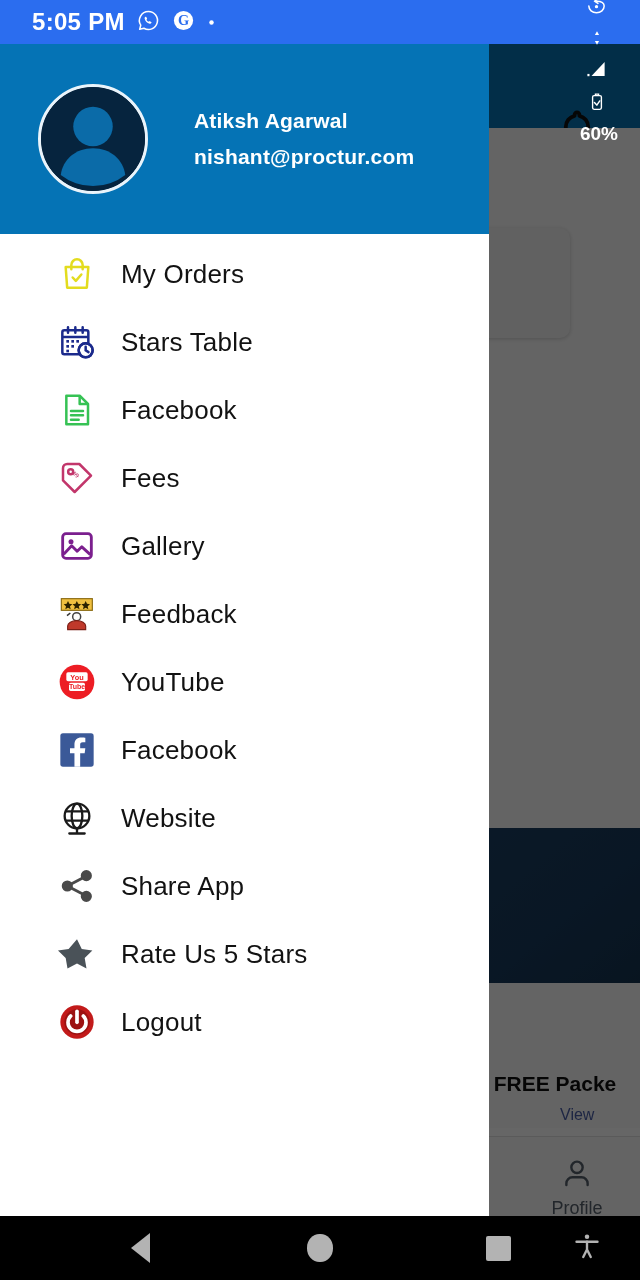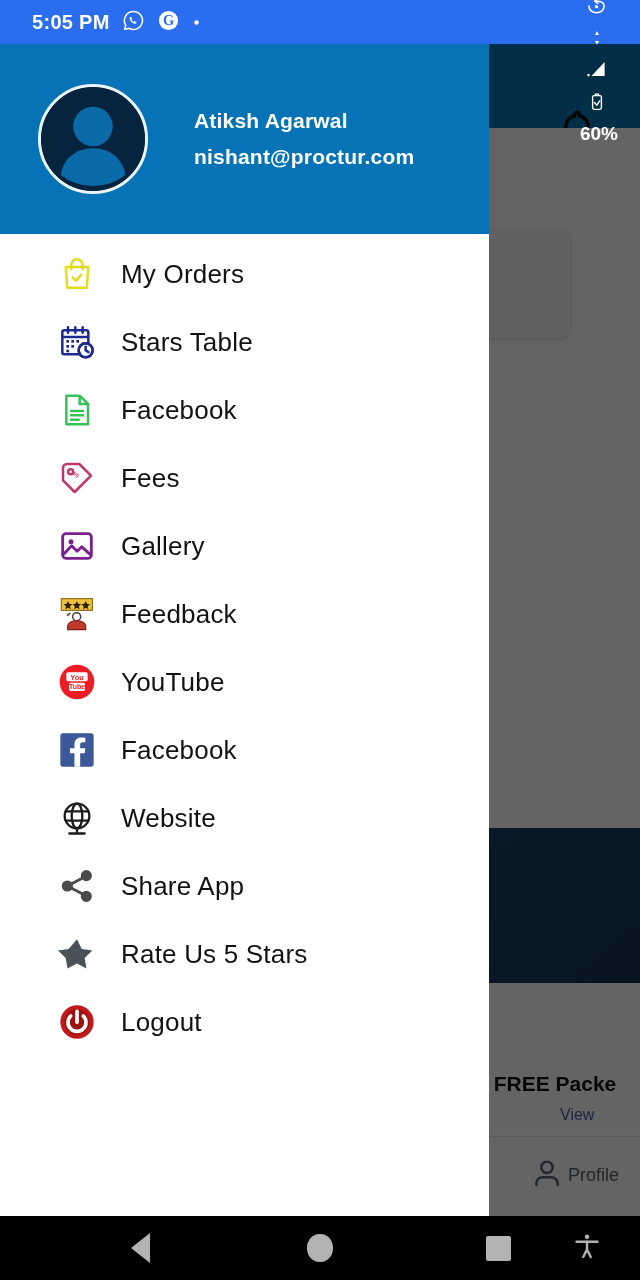--- a/index.html
+++ b/index.html
@@ -50,37 +50,37 @@
   .bg-divider {
     position:absolute; left:444px; top:1107px; width:230px; height:1px;
     background:#d8d8d8;
   }
   .bg-tabbar {
     position:absolute; left:0; bottom:0; width:640px; height:80px;
     background:#fafafa; border-top:1px solid #e2e2e2;
   }
   .bg-tab {
     position:absolute; left:530px; top:1112px; width:94px;
-    display:flex; align-items:center; gap:4px;
+    display:flex; flex-direction:column; align-items:center; gap:4px;
   }
   .bg-tab-label { font-size:18px; color:#55606b; }
 
   #scrim {
     position:absolute; left:0; top:44px; width:640px; height:1172px;
     background:rgba(0,0,0,0.60);
   }
 
   
   #status-bar {
     position:absolute; left:0; top:0; width:640px; height:44px;
     background:#2B6DEF; color:#fff;
     display:flex; align-items:center; z-index:40;
   }
   .sb-left { display:flex; align-items:center; gap:12px; padding-left:32px; }
-  .sb-time { font-size:20px; font-weight:600; letter-spacing:.3px; }
+  .sb-time { font-size:24px; font-weight:600; letter-spacing:.3px; }
   .sb-right { margin-left:auto; display:flex; align-items:center; gap:6px; padding-right:22px;flex-direction:column; }
   .sb-batt { font-size:19px; font-weight:600; margin-left:4px; }
 
   
   #drawer {
     position:absolute; left:0; top:44px; width:489px; height:1172px;
     background:#ffffff; z-index:50; overflow:hidden;
   }
   #drawer-header {
     width:489px; height:190px; background:#0573B5;

